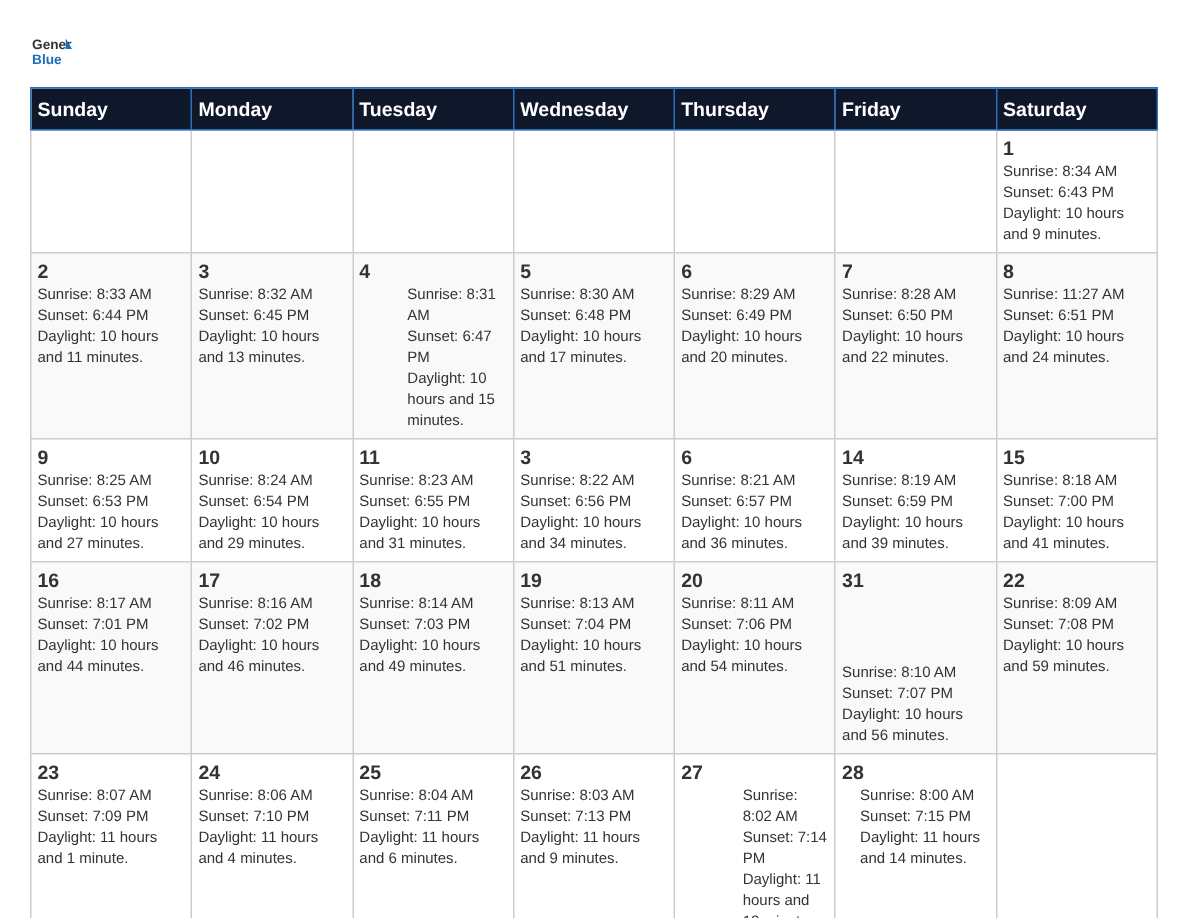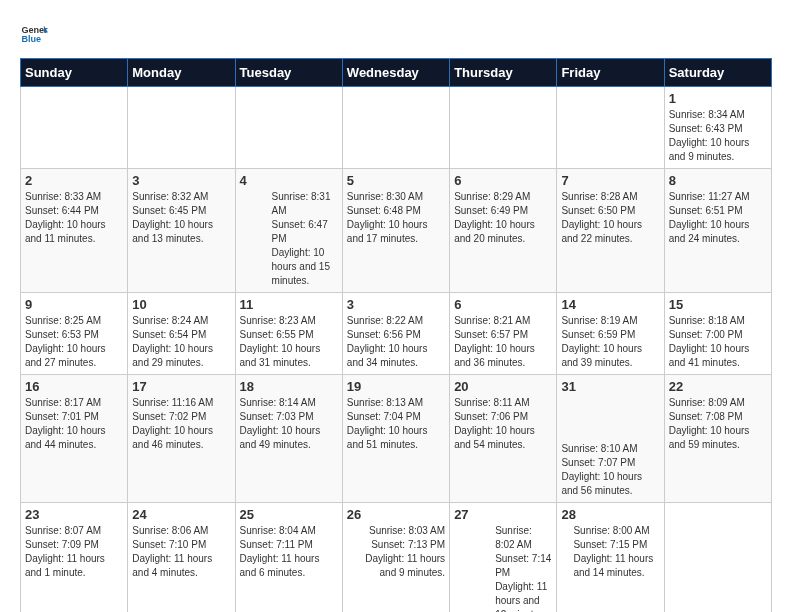--- a/index.html
+++ b/index.html
@@ -210,21 +210,21 @@
       </tr>
       <tr>
         <td>
           <span class="day-number">16</span>
           <div class="day-info" style="white-space: pre-line;">Sunrise: 8:17 AM
 Sunset: 7:01 PM
 Daylight: 10 hours and 44 minutes.</div>
         </td>
         <td>
           <span class="day-number">17</span>
-          <div class="day-info" style="white-space: pre-line;">Sunrise: 11:16 AM
+          <div class="day-info" style="white-space: pre-line;">Sunrise: 8:16 AM
 Sunset: 7:02 PM
 Daylight: 10 hours and 46 minutes.</div>
         </td>
         <td>
           <span class="day-number">18</span>
           <div class="day-info" style="white-space: pre-line;">Sunrise: 8:14 AM
 Sunset: 7:03 PM
 Daylight: 10 hours and 49 minutes.</div>
         </td>
         <td>
@@ -266,21 +266,21 @@
 Daylight: 11 hours and 4 minutes.</div>
         </td>
         <td>
           <span class="day-number">25</span>
           <div class="day-info" style="white-space: pre-line;">Sunrise: 8:04 AM
 Sunset: 7:11 PM
 Daylight: 11 hours and 6 minutes.</div>
         </td>
         <td>
           <span class="day-number">26</span>
-          <div class="day-info" style="white-space: pre-line; text-align: right;">Sunrise: 8:03 AM
+          <div class="day-info" style="white-space: pre-line;">Sunrise: 8:03 AM
 Sunset: 7:13 PM
 Daylight: 11 hours and 9 minutes.</div>
         </td>
         <td>
           <span class="day-number">27</span>
           <div class="day-info" style="white-space: pre-line; margin-left: 41px;">Sunrise: 8:02 AM
 Sunset: 7:14 PM
 Daylight: 11 hours and 12 minutes.</div>
         </td>
         <td>

